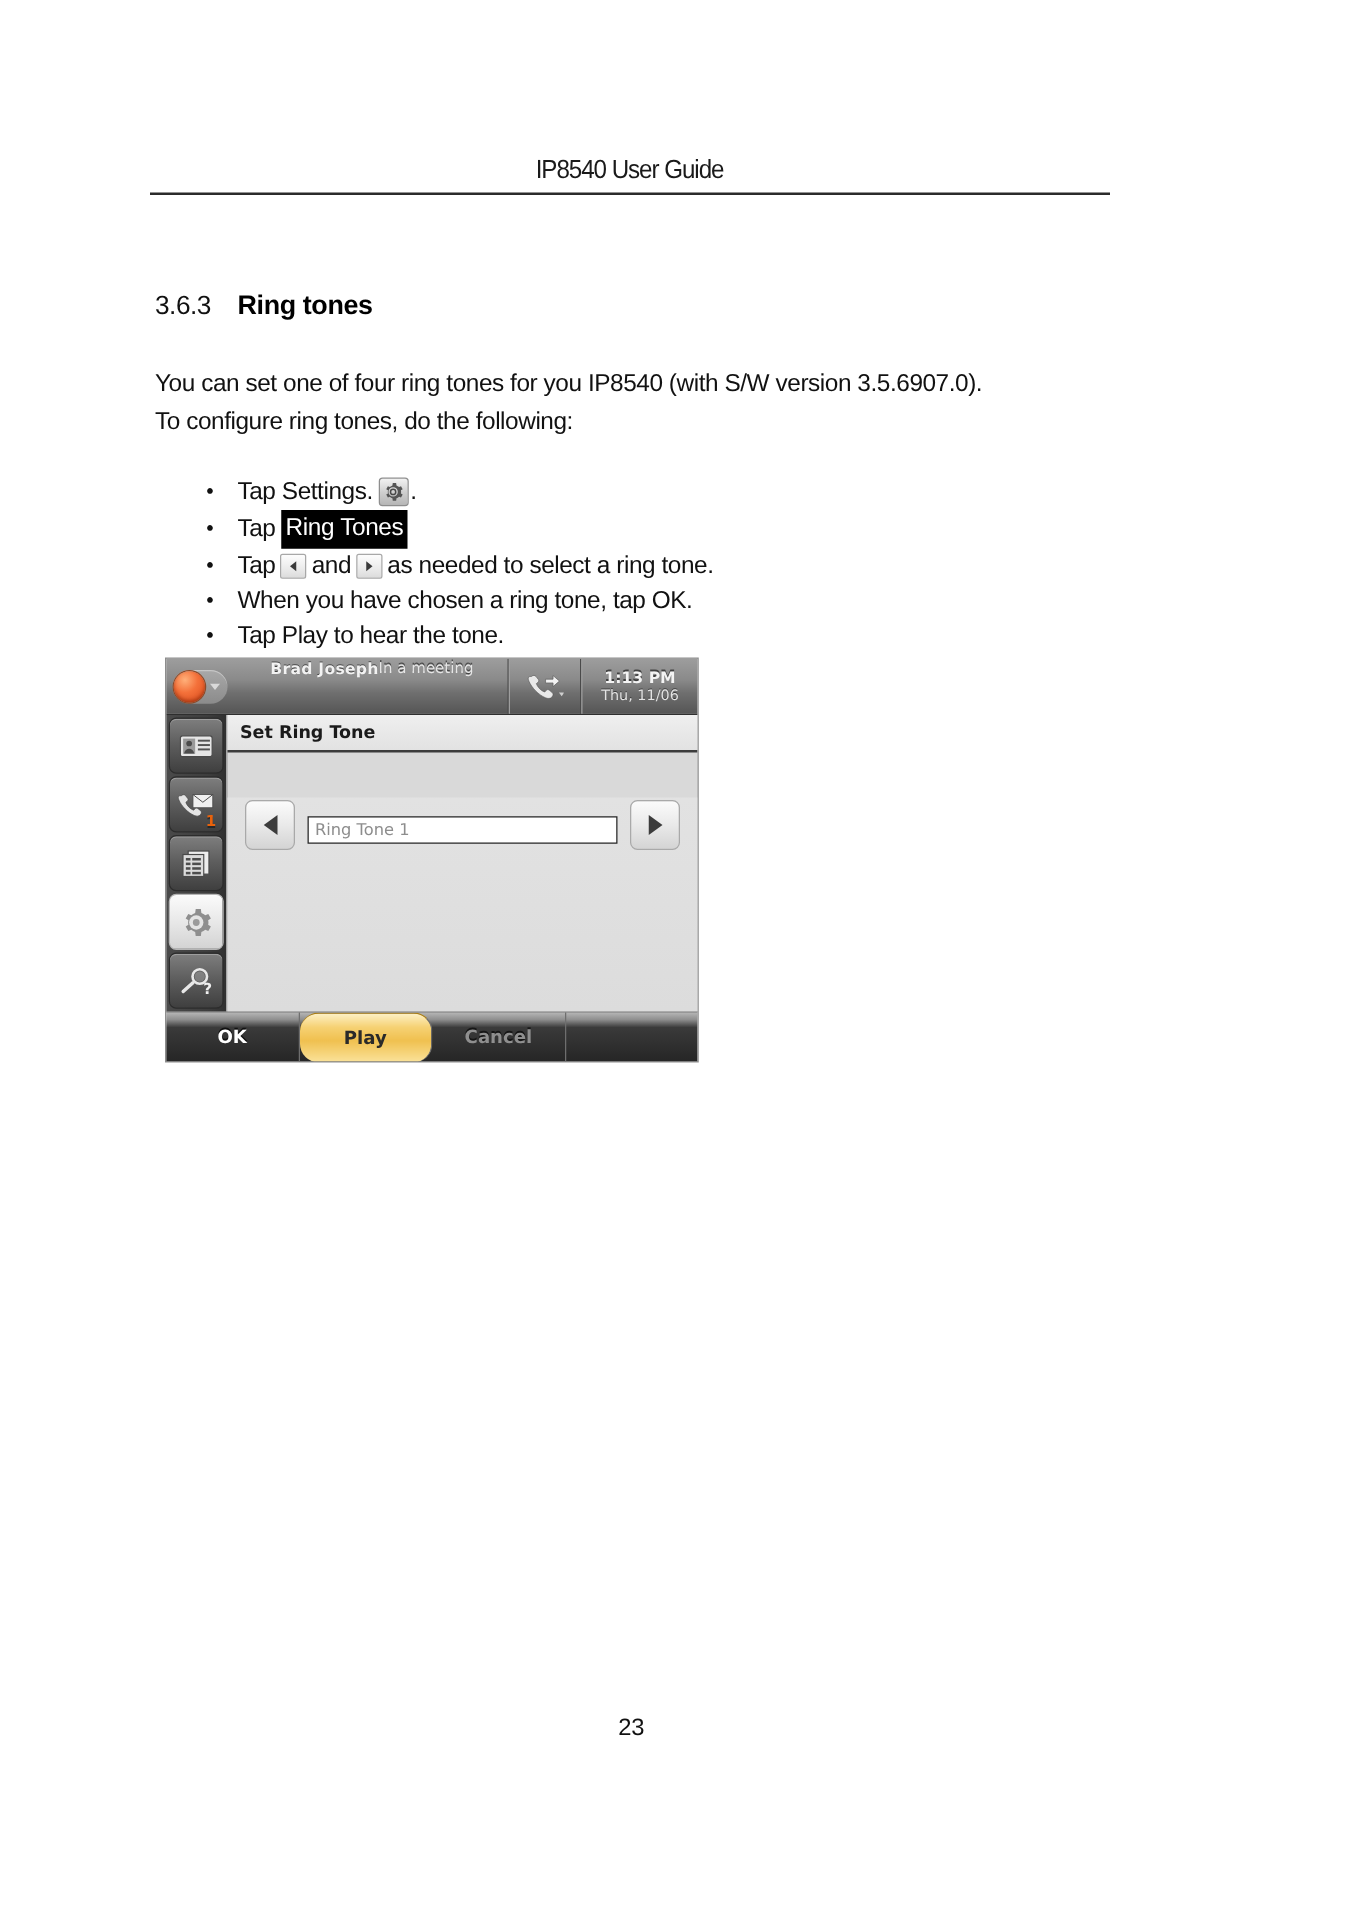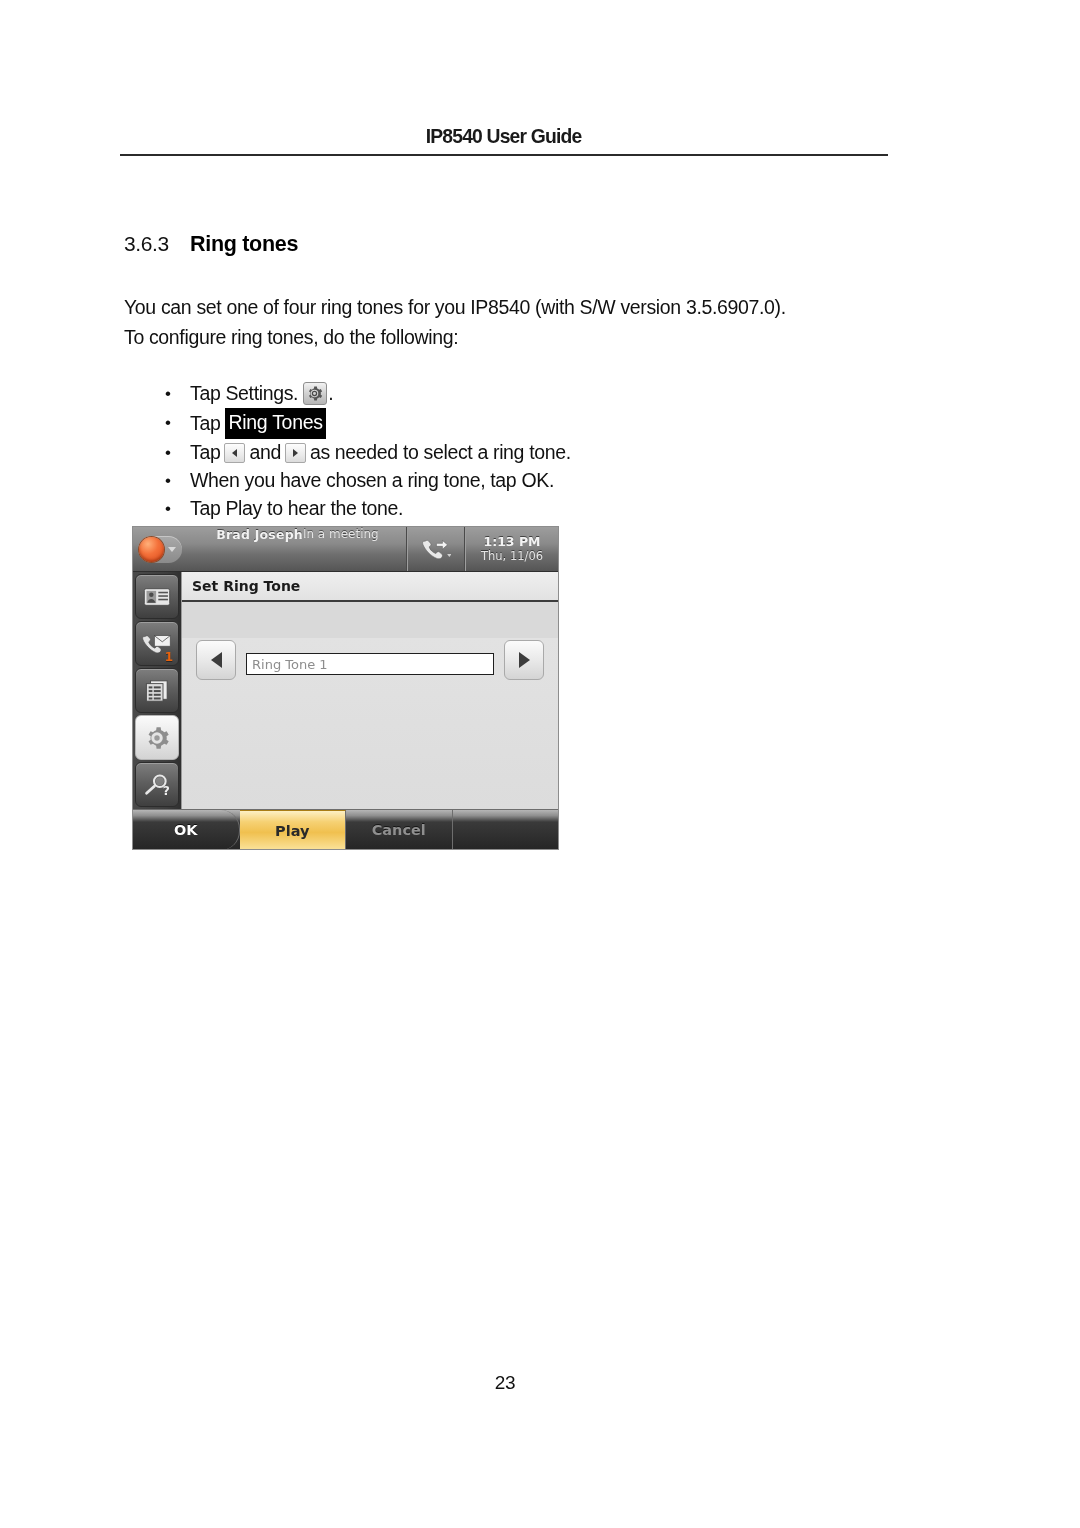--- a/index.html
+++ b/index.html
@@ -16,21 +16,20 @@
     overflow: hidden;
   }
 
   
   #page-header {
     position: absolute;
     left: 120px;
     top: 124px;
     width: 768px;
     text-align: center;
-    font-weight: bold;
   }
   #page-header .hdr-text {
     font-family: "Liberation Sans", sans-serif;
     font-size: 21px;
     letter-spacing: -0.9px;
     transform: scaleX(0.92);
     transform-origin: center;
     display: inline-block;
     color: #1a1a1a;
   }
@@ -393,27 +392,27 @@
     font-size: 14.5px;
     font-weight: bold;
     border-right: 1px solid #6e6e6e;
     box-sizing: border-box;
     position: relative;
   }
   .bar-btn:last-child { border-right: none; }
   .bar-btn.ok {
     color: #ffffff;
     text-shadow: 0 -1px 0 rgba(0,0,0,.7);
-    border-radius: 19px;
   }
   .bar-btn.play {
     background: linear-gradient(180deg,#fdf0c4 0%,#f6d173 28%,#f0c04f 55%,#fbe39b 100%);
     color: #2a2a2a;
     text-shadow: none;
     border-top: 1px solid #a97d15;
+    border-radius: 15px;
   }
   .bar-btn.cancel {
     color: #8f8f8f;
     text-shadow: 0 -1px 0 rgba(0,0,0,.6);
   }
 
   
   #page-number {
     position: absolute;
     left: 0;

